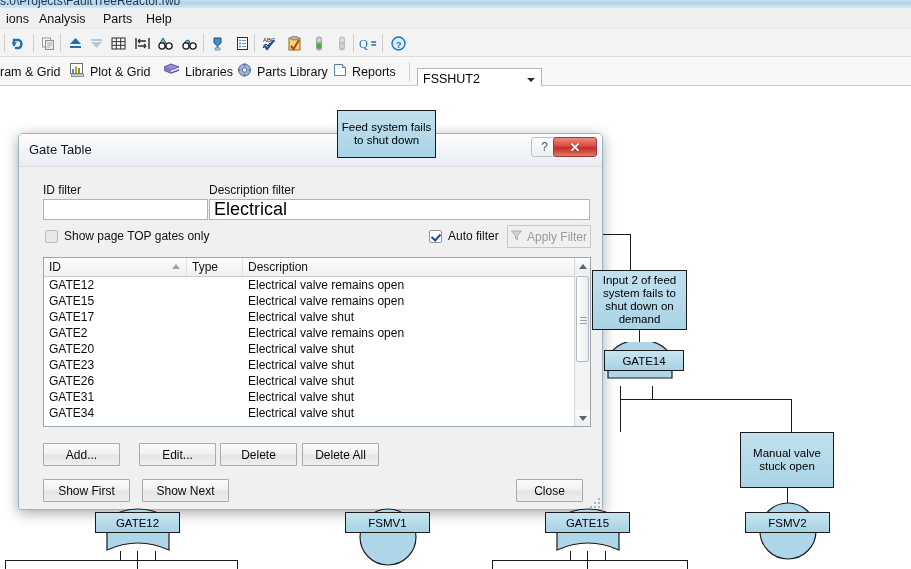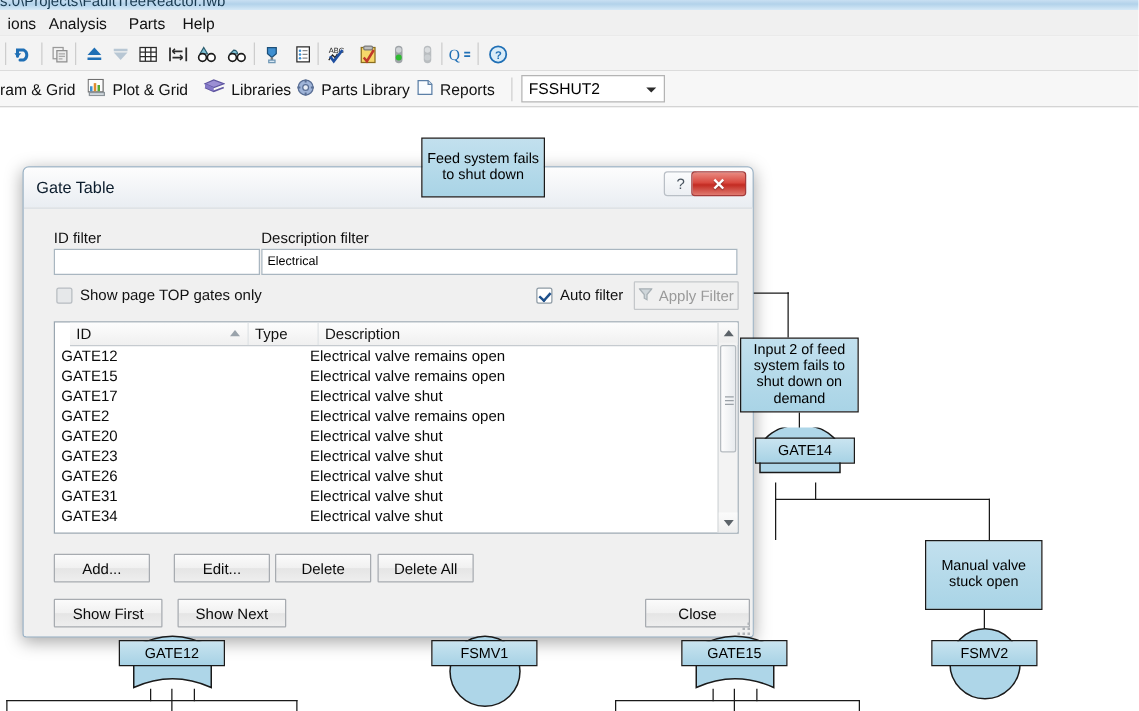--- a/index.html
+++ b/index.html
@@ -67,21 +67,21 @@
   }
   .tab-item {
     position: absolute; top: 5px; height: 19px;
     display: flex; align-items: center; gap: 5px;
     font-size: 12.5px; color: #111; white-space: nowrap; cursor: default;
   }
   .tab-sep {
     position: absolute; top: 5px; width: 1px; height: 19px; background: #cfcfcf;
   }
   .combo {
-    position: absolute; top: 60px; height: 22px; width: 115px;
+    position: absolute; top: 68px; height: 22px; width: 125px;
     background: #fff; border: 1px solid #b4b4b4;
     display: flex; align-items: center;
     font-size: 12.5px; padding-left: 5px; cursor: default;
   }
   .combo .arrow {
     position: absolute; right: 6px; top: 9px;
     width: 0; height: 0;
     border-left: 4px solid transparent; border-right: 4px solid transparent;
     border-top: 4px solid #2b2b2b;
   }
@@ -147,21 +147,21 @@
     position: absolute; left: 0; top: 32px; width: 585px; height: 345px;
     background: #f0f0f0;
     border-top: 1px solid #d8dde2;
   }
   .field-label {
     position: absolute; font-size: 12px; color: #111;
   }
   .textinput {
     position: absolute; height: 21px;
     border: 1px solid #a9b6c0; background: #ffffff;
-    font-size: 10px; color: #000;
+    font-size: 18px; color: #000;
     padding: 0 4px; line-height: 19px;
     font-family: "Liberation Sans", sans-serif;
   }
   .checkrow { position: absolute; display: flex; align-items: center; gap: 6px; }
   .cbox {
     width: 13px; height: 13px; border: 1px solid #8d9aa4;
     background: linear-gradient(to bottom, #f4f6f8, #e2e7eb);
     position: relative; border-radius: 2px;
   }
   .cbox.checked { background: #ffffff; }
@@ -185,21 +185,21 @@
   .btn.disabled { color: #9a9a9a; background: #f0f0f0; border-color: #c4c7ca; }
   .btn .filter-icon { margin-right: 5px; }
 
   
   .table-wrap {
     position: absolute; left: 42px; top: 255px; width: 548px; height: 170px;
     background: #ffffff; border: 1px solid #9aa6b0;
     overflow: hidden;
   }
   .thead {
-    position: absolute; left: 12px; top: 0; width: 546px; height: 19px;
+    position: absolute; left: 0; top: 0; width: 546px; height: 19px;
     background: linear-gradient(to bottom, #fdfdfd, #f0f0f0);
     border-bottom: 1px solid #c6cbd0;
   }
   .th {
     position: absolute; top: 0; height: 18px; line-height: 18px;
     font-size: 12px; color: #111; padding-left: 5px;
     border-right: 1px solid #dfe3e6;
   }
   .sort-arrow {
     position: absolute; top: 6px;
@@ -609,21 +609,21 @@
         </div>
       </div>
 
       <div class="btn" style="left:24px;  top:276px; width:77px;">Add...</div>
       <div class="btn" style="left:120px; top:276px; width:77px;">Edit...</div>
       <div class="btn" style="left:201px; top:276px; width:77px;">Delete</div>
       <div class="btn" style="left:283px; top:276px; width:77px;">Delete All</div>
 
       <div class="btn" style="left:24px;  top:312px; width:87px;">Show First</div>
       <div class="btn" style="left:123px; top:312px; width:87px;">Show Next</div>
-      <div class="btn" style="left:497px; top:312px; width:84px;">Close</div>
+      <div class="btn" style="left:497px; top:312px; width:67px;">Close</div>
 
       <div class="resize-grip">
         <i style="left:8px;top:0"></i>
         <i style="left:4px;top:4px"></i>
           <i style="left:8px;top:4px"></i>
         <i style="left:0px;top:8px"></i>
           <i style="left:4px;top:8px"></i>
           <i style="left:8px;top:8px"></i>
       </div>
     </div>

